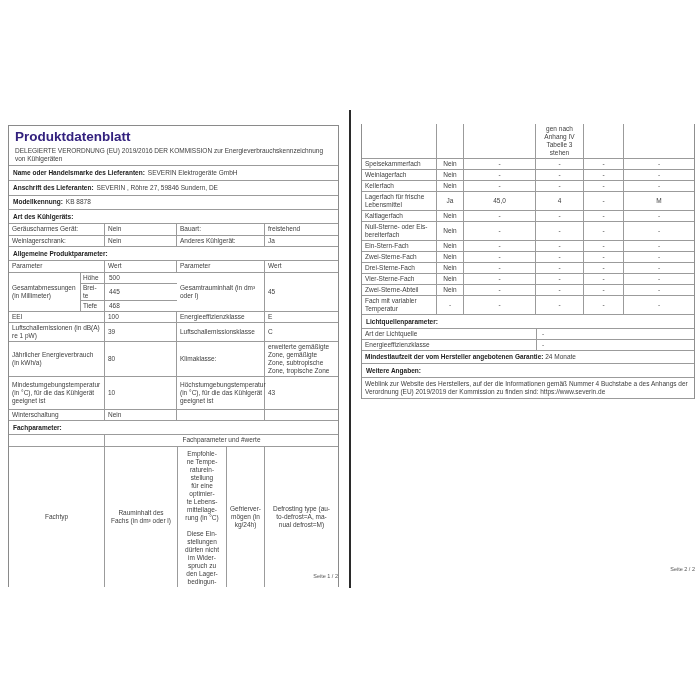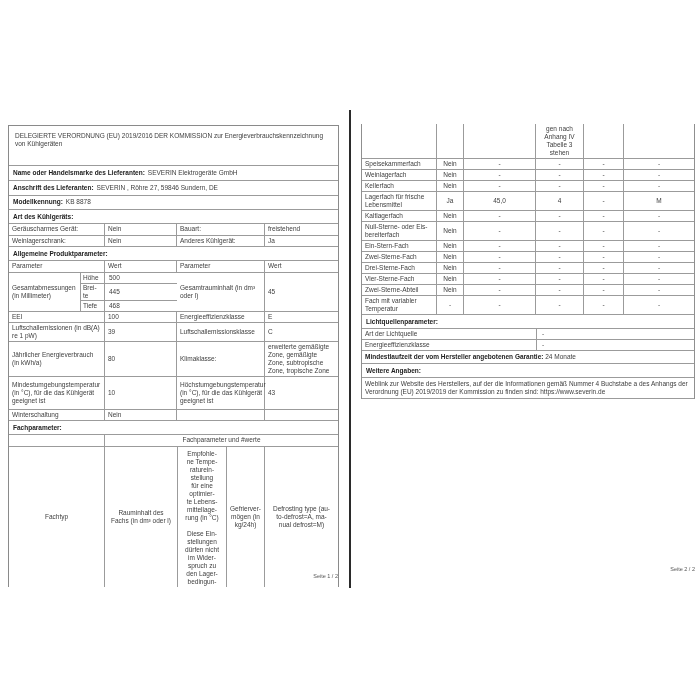--- a/index.html
+++ b/index.html
@@ -54,20 +54,21 @@
   .foot{position:absolute;font-size:5.5px;line-height:6px;color:#555;width:100px;text-align:right}
   .foot1{left:238px;top:573px}
   .foot2{left:595px;top:566px}
 </style>
 </head>
 <body>
 
 <div class="page p1">
 
   <div class="h-title">
+    <div class="doc-title">Produktdatenblatt</div>
     <div class="doc-sub">DELEGIERTE VERORDNUNG (EU) 2019/2016 DER KOMMISSION zur Energieverbrauchskennzeichnung von Kühlgeräten</div>
   </div>
 
   <div class="lv mh15">
     <span class="b">Name oder Handelsmarke des Lieferanten:</span><span class="val">SEVERIN Elektrogeräte GmbH</span>
   </div>
   <div class="lv mh15">
     <span class="b">Anschrift des Lieferanten:</span><span class="val">SEVERIN , Röhre 27, 59846 Sundern, DE</span>
   </div>
   <div class="lv mh12" style="padding-top:2px">

